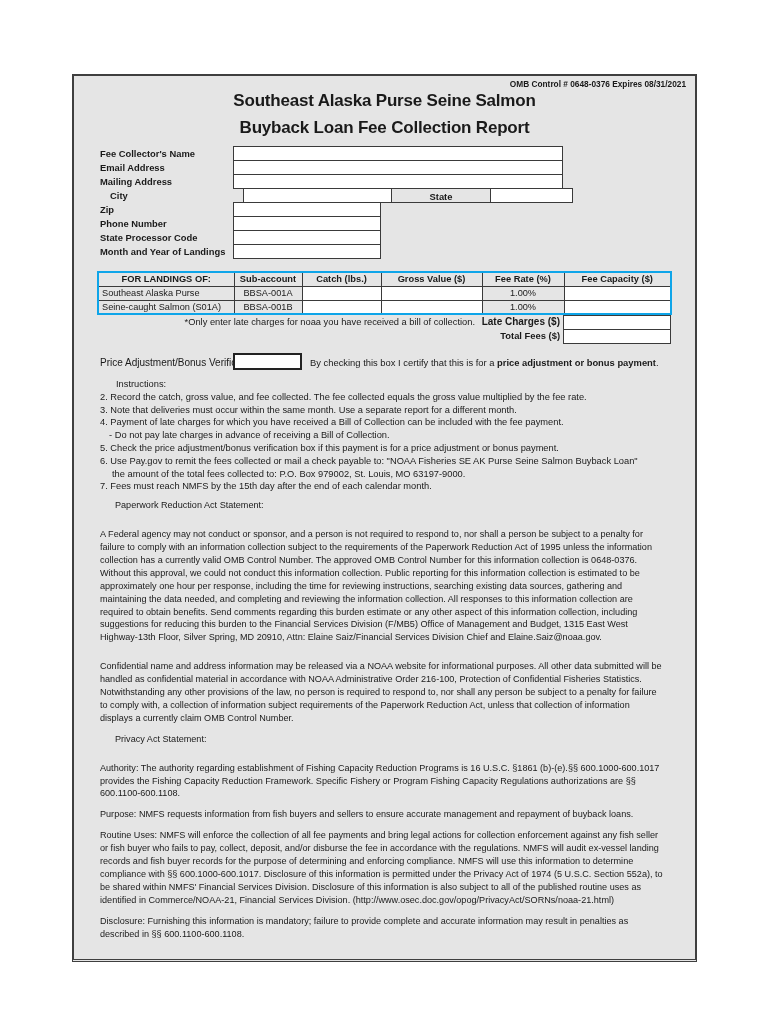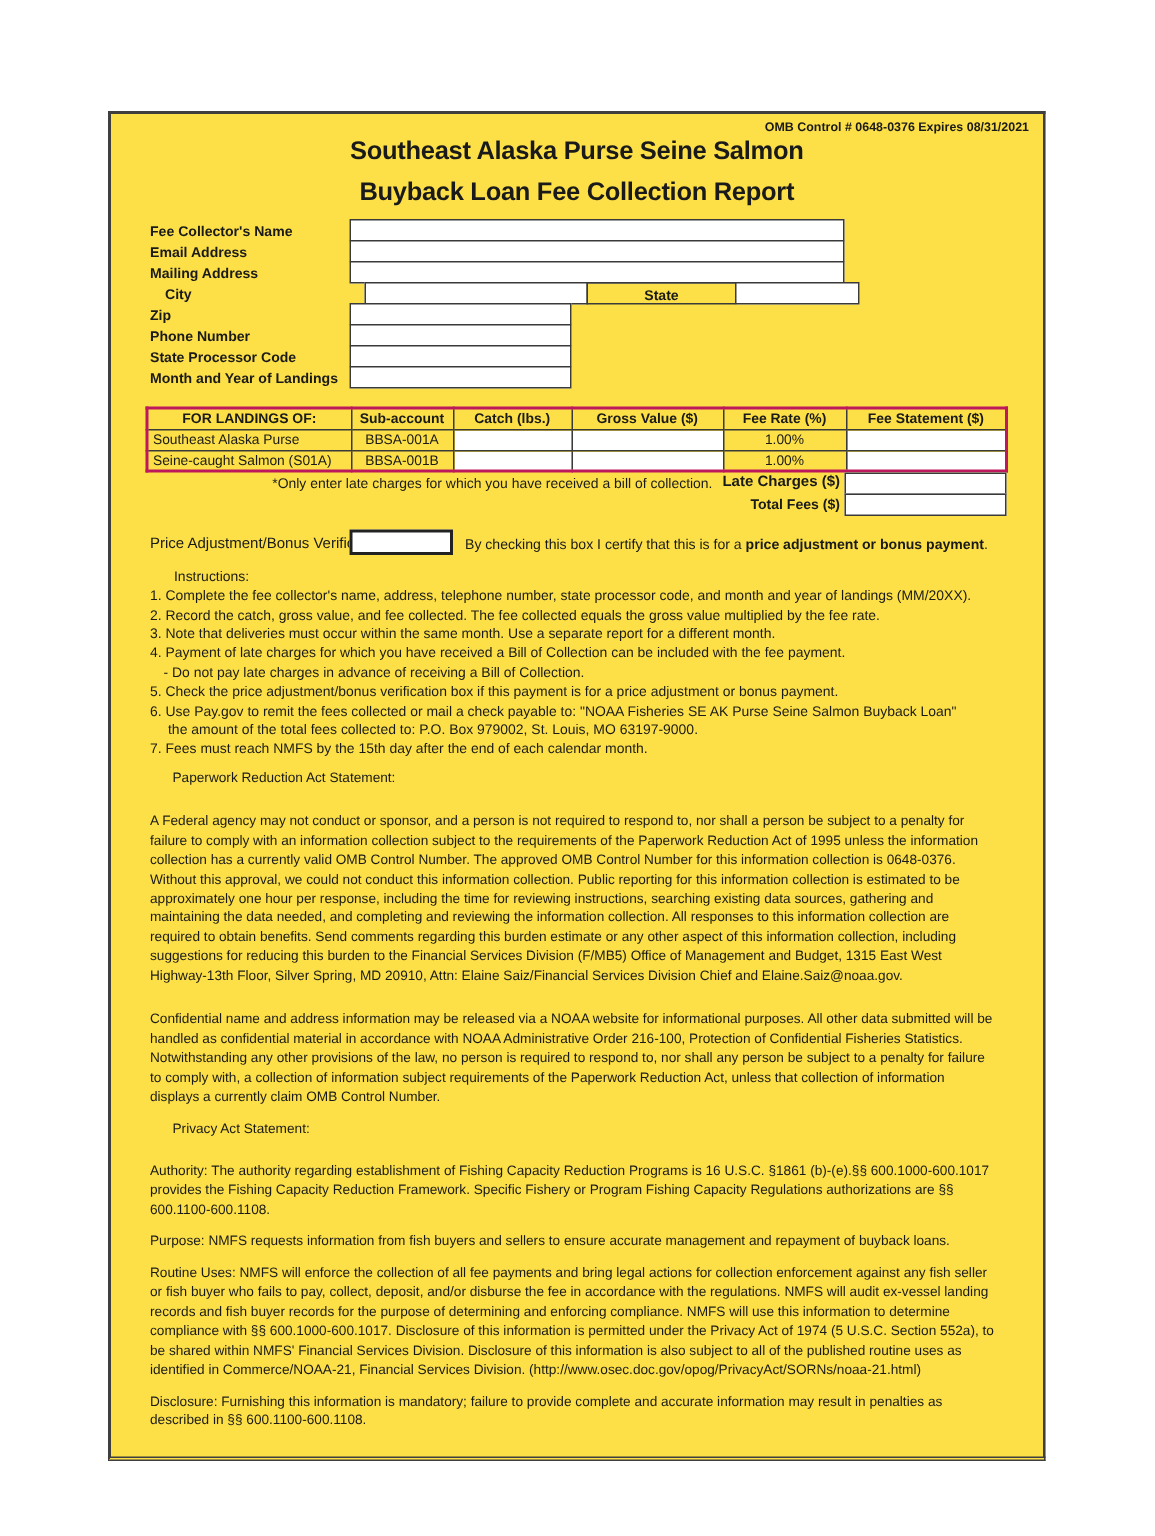--- a/index.html
+++ b/index.html
@@ -1,32 +1,32 @@
 <!DOCTYPE html>
 <html><head>
 <meta charset="utf-8">
 <style>
   html,body{margin:0;padding:0;background:#ffffff;}
   body{width:770px;height:1024px;position:relative;font-family:"Liberation Sans",sans-serif;color:#1a1a1a;-webkit-font-smoothing:antialiased;}
-  .page{position:absolute;left:72px;top:74px;width:621px;min-height:868px;background:#fde047;border:2px solid #3f3f3f;border-bottom:3px double #3f3f3f;}
+  .page{position:absolute;left:72px;top:74px;width:621px;min-height:868px;background:#e5e5e5;border:2px solid #3f3f3f;border-bottom:3px double #3f3f3f;}
   .abs{position:absolute;}
   .omb{top:3px;right:9px;font-size:8.3px;font-weight:bold;white-space:nowrap;}
   .title{left:0;width:100%;text-align:center;font-weight:bold;font-size:17px;letter-spacing:-0.2px;}
   .t1{top:15px;} .t2{top:42px;}
   .flabel{left:26px;font-size:9.4px;font-weight:bold;line-height:15px;white-space:nowrap;}
   .input{background:#ffffff;border:1px solid #3a3a3a;box-sizing:border-box;font-size:9.4px;line-height:13px;padding:0 3px;}
   .cellgreen{border:1px solid #3a3a3a;box-sizing:border-box;font-size:9.4px;font-weight:bold;text-align:center;line-height:14px;}
   .r0{top:70px;} .r1{top:84px;} .r2{top:98px;} .r3{top:112px;margin-left:10px;} .r4{top:126px;} .r5{top:140px;} .r6{top:154px;} .r7{top:168px;}
   .inrow{height:15px;}
   .fullw{left:159px;width:330px;}
   .halfw{left:159px;width:148px;}
   
   table.fees{position:absolute;left:23px;top:195px;border-collapse:collapse;table-layout:fixed;font-size:9.2px;}
   table.fees td,table.fees th{border:1px solid #3a3a3a;padding:0 3px;height:14px;box-sizing:border-box;overflow:hidden;white-space:nowrap;}
-  table.fees{border:2px solid #be185d;}
+  table.fees{border:2px solid #0ea5e9;}
   th.hl{text-align:left;font-size:9.3px;}
   table.fees th{font-weight:bold;text-align:center;font-size:9.3px;}
   td.white{background:#ffffff;}
   td.ctr{text-align:center;}
   tr.dot td{border-top:1px dotted #6a6a6a;}
   tr.dot td.white{border-top:1px solid #3a3a3a;}
   .note{top:239px;left:23px;width:378px;text-align:right;font-size:9.3px;line-height:14px;white-space:nowrap;}
   .latelbl{top:239px;left:402px;width:84px;text-align:right;font-weight:bold;font-size:10px;line-height:14px;white-space:nowrap;}
   .totlbl{top:253px;left:302px;width:184px;text-align:right;font-weight:bold;font-size:9.4px;line-height:14px;white-space:nowrap;}
   .feeinput{left:489px;width:108px;height:15px;}
@@ -89,56 +89,55 @@
         <col style="width:82px">
         <col style="width:107px">
     </colgroup>
     <tbody>
         <tr>
       <th class="hl">FOR LANDINGS OF:</th>
       <th>Sub-account</th>
       <th>Catch (lbs.)</th>
       <th>Gross Value ($)</th>
       <th>Fee Rate (%)</th>
-      <th>Fee Statement ($)</th>
+      <th>Fee Capacity ($)</th>
     </tr>
     <tr>
       <td>Southeast Alaska Purse</td>
       <td class="ctr">BBSA-001A</td>
       <td class="white"></td>
       <td class="white"></td>
       <td class="ctr">1.00%</td>
       <td class="white"></td>
     </tr>
     <tr class="dot">
       <td>Seine-caught Salmon (S01A)</td>
       <td class="ctr">BBSA-001B</td>
       <td class="white"></td>
       <td class="white"></td>
       <td class="ctr">1.00%</td>
       <td class="white"></td>
     </tr>
   </tbody>
     </table>
 
-  <div class="abs note">*Only enter late charges for which you have received a bill of collection.</div>
+  <div class="abs note">*Only enter late charges for noaa you have received a bill of collection.</div>
   <div class="abs latelbl">Late Charges ($)</div>
   <div class="abs input feeinput" style="top:239px;"></div>
   <div class="abs totlbl">Total Fees ($)</div>
   <div class="abs input feeinput" style="top:253px;"></div>
 
   <div class="abs adjlbl">Price Adjustment/Bonus Verification</div>
   <div class="abs adjbox"></div>
   <div class="abs adjtext"><span>By checking this box I certify that this is for a </span><b>price adjustment or bonus payment</b><span>.</span></div>
 
   <div class="flow">
     <div class="instr-heading">Instructions:</div>
     <div>
 
-        <div class="instr-line">1.  Complete the fee collector's name, address, telephone number, state processor code, and month and year of landings (MM/20XX).</div>
 
         <div class="instr-line">2.  Record the catch, gross value, and fee collected.  The fee collected equals the gross value multiplied by the fee rate.</div>
 
         <div class="instr-line">3.  Note that deliveries must occur within the same month.  Use a separate report for a different month.</div>
 
         <div class="instr-line">4.  Payment of late charges for which you have received a Bill of Collection can be included with the fee payment.</div>
 
         <div class="instr-line cont">- Do not pay late charges in advance of receiving a Bill of Collection.</div>
 
         <div class="instr-line">5.  Check the price adjustment/bonus verification box if this payment is for a price adjustment or bonus payment.</div>

